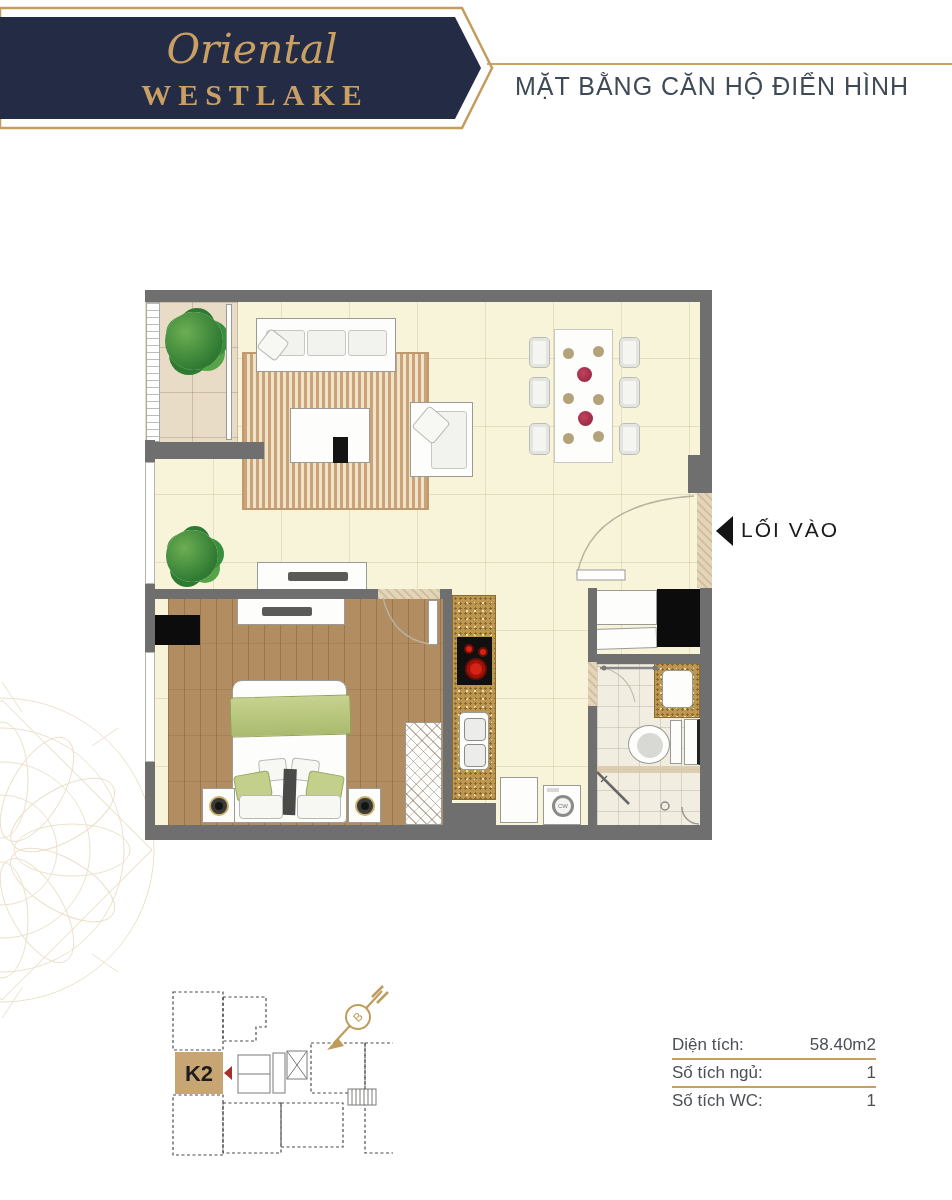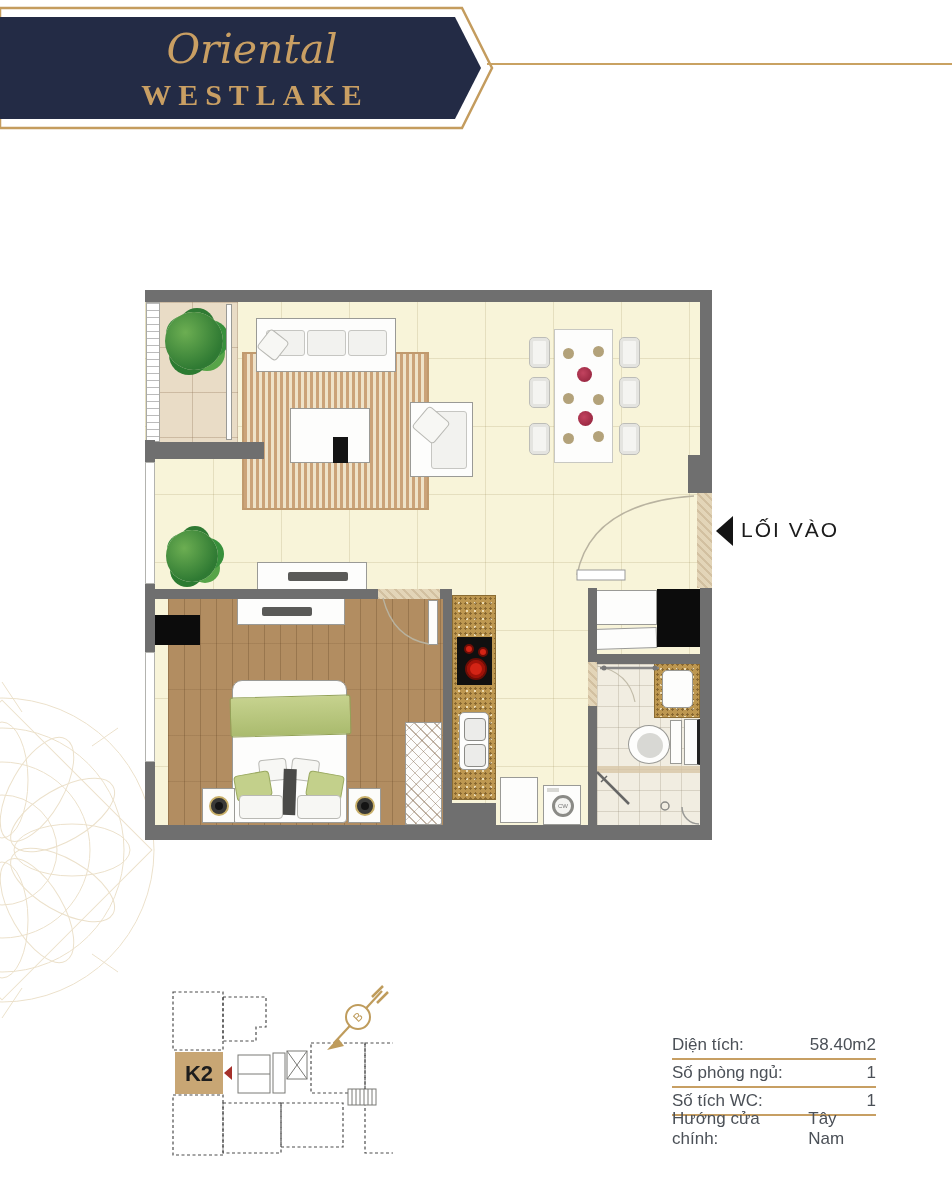--- a/index.html
+++ b/index.html
@@ -72,20 +72,21 @@
 
   <svg class="abs" style="left:0;top:0" width="505" height="135" viewBox="0 0 505 135">
     <polygon points="0,8 462,8 492,68 462,128 0,128" fill="none" stroke="#c49c5e" stroke-width="2.5"></polygon>
     <polygon points="0,17 455,17 481,68 455,119 0,119" fill="#232b45"></polygon>
     <text x="252" y="63" text-anchor="middle" font-family="DejaVu Serif, serif" font-style="italic" font-size="41" fill="#c99f63">Oriental</text>
     <text x="255" y="105" text-anchor="middle" font-family="Liberation Serif, serif" font-weight="bold" font-size="30" letter-spacing="7" fill="#c99f63">WESTLAKE</text>
   </svg>
   <div class="goldline" style="left:487px;top:63px;width:465px;height:2px"></div>
 
   <div class="hdr-title">
+    <div>MẶT BẰNG CĂN HỘ ĐIỂN HÌNH</div>
   </div>
 
   <svg class="abs" style="left:0;top:668px" width="190" height="364" viewBox="0 0 190 364">
     <g stroke="#dcc8a0" fill="none" opacity="0.55" stroke-width="1">
       <circle cx="2" cy="182" r="55"></circle>
         <circle cx="2" cy="182" r="88"></circle>
       <circle cx="2" cy="182" r="122"></circle>
         <circle cx="2" cy="182" r="152"></circle>
       <ellipse cx="2" cy="112" rx="26" ry="58"></ellipse>
       <ellipse cx="2" cy="112" rx="26" ry="58" transform="rotate(30 2 182)"></ellipse>
@@ -264,26 +265,22 @@
       <text y="4" text-anchor="middle" transform="rotate(-45)" font-size="12" fill="#bf9c5c">B</text>
     </g>
   </svg>
 
   <div class="dtable">
     <div class="drow">
       <span>Diện tích:</span>
       <span>58.40m2</span>
     </div>
     <div class="drow">
-      <span>Số phòng ngủ:</span>
+      <span>Số tích ngủ:</span>
       <span>1</span>
     </div>
     <div class="drow">
       <span>Số tích WC:</span>
       <span>1</span>
     </div>
-    <div class="drow">
-      <span>Hướng cửa chính:</span>
-      <span>Tây Nam</span>
-    </div>
   </div>
 
 </div>
 
 </body></html>

